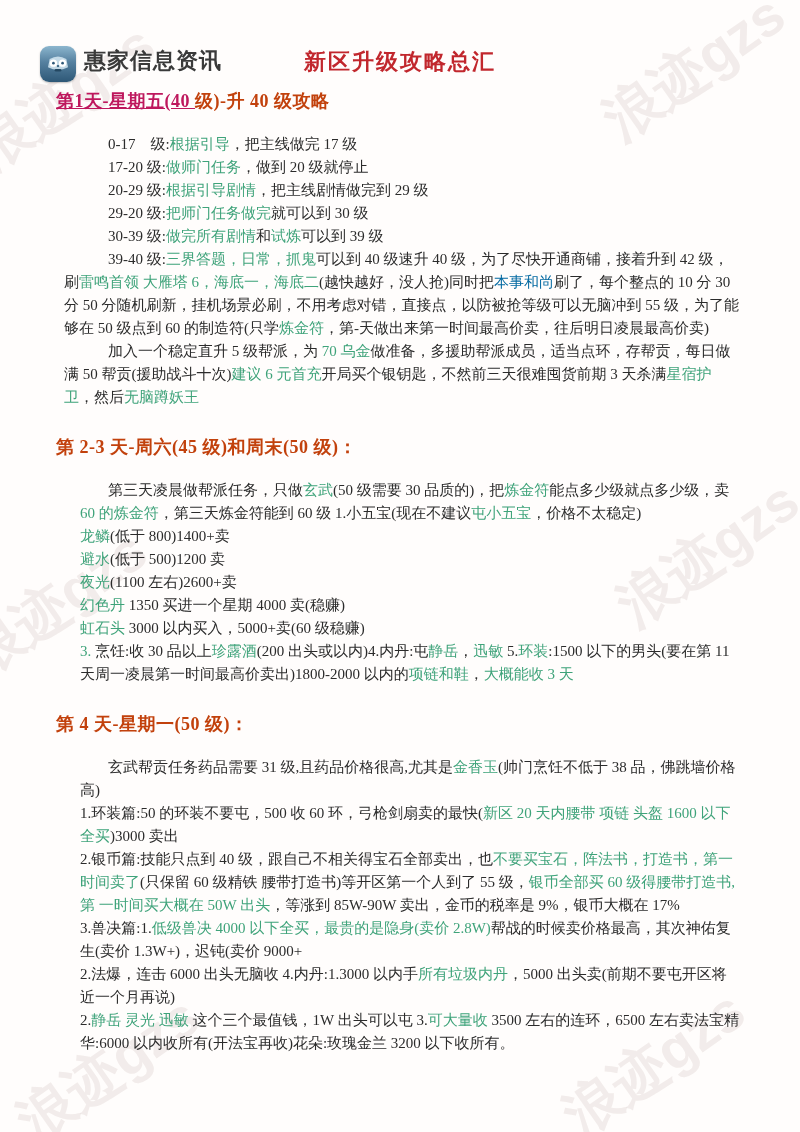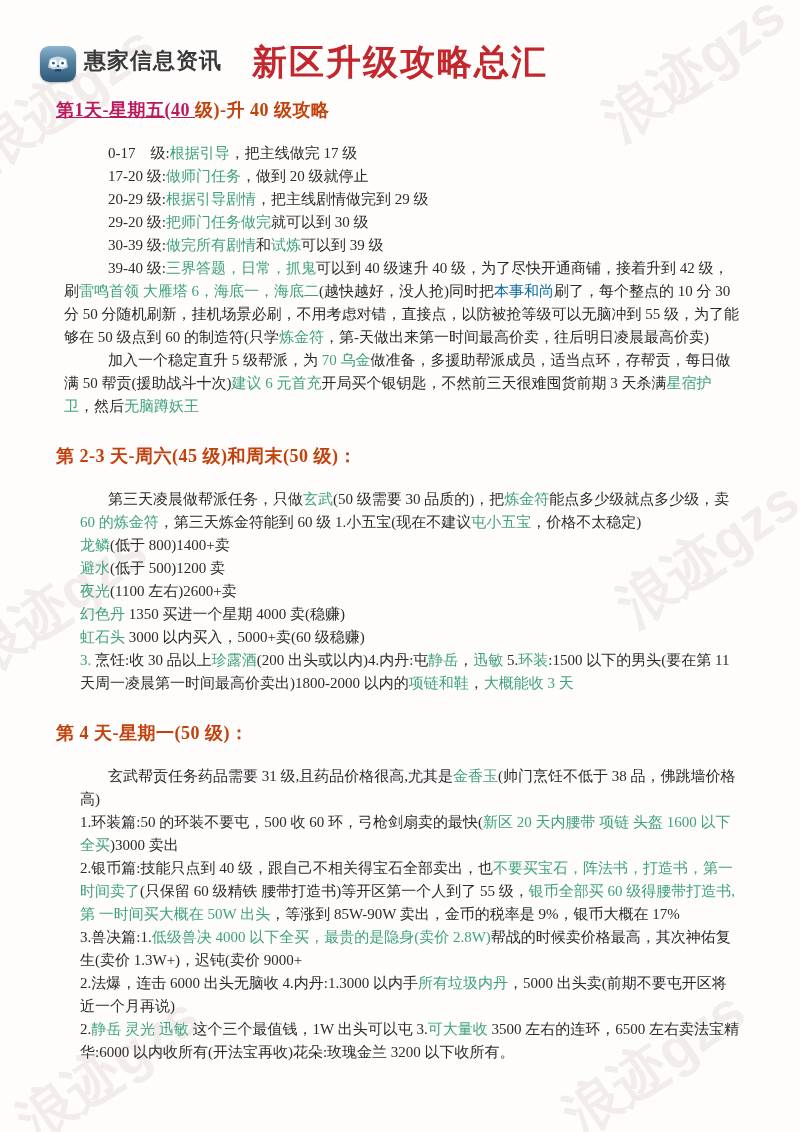--- a/index.html
+++ b/index.html
@@ -17,22 +17,22 @@
     pointer-events:none; user-select:none;
   }
   .wm1 { left:-38px; top:60px; }
   .wm2 { left:592px; top:30px; }
   .wm3 { left:-46px; top:566px; }
   .wm4 { left:606px; top:516px; }
   .wm5 { left:6px;   top:1032px; }
   .wm6 { left:552px; top:1026px; }
 
   .doc-title {
-    margin:0; padding-top:39px; text-align:center;
-    font-size:35px; font-weight:bold; letter-spacing:2px; color:#c1272d;
+    margin:8px; padding-top:39px; text-align:center;
+    font-size:22px; font-weight:bold; letter-spacing:2px; color:#c1272d;
   }
   .brand {
     position:absolute; left:40px; top:46px;
     display:flex; align-items:flex-start; gap:8px; z-index:3;
   }
   .brand-icon {
     width:36px; height:36px; border-radius:9px; flex:0 0 auto;
     background:linear-gradient(180deg,#8cb6ce 0%,#55809f 45%,#2e5877 100%);
     display:flex; align-items:center; justify-content:center;
     box-shadow:0 1px 2px rgba(0,0,0,.25);

